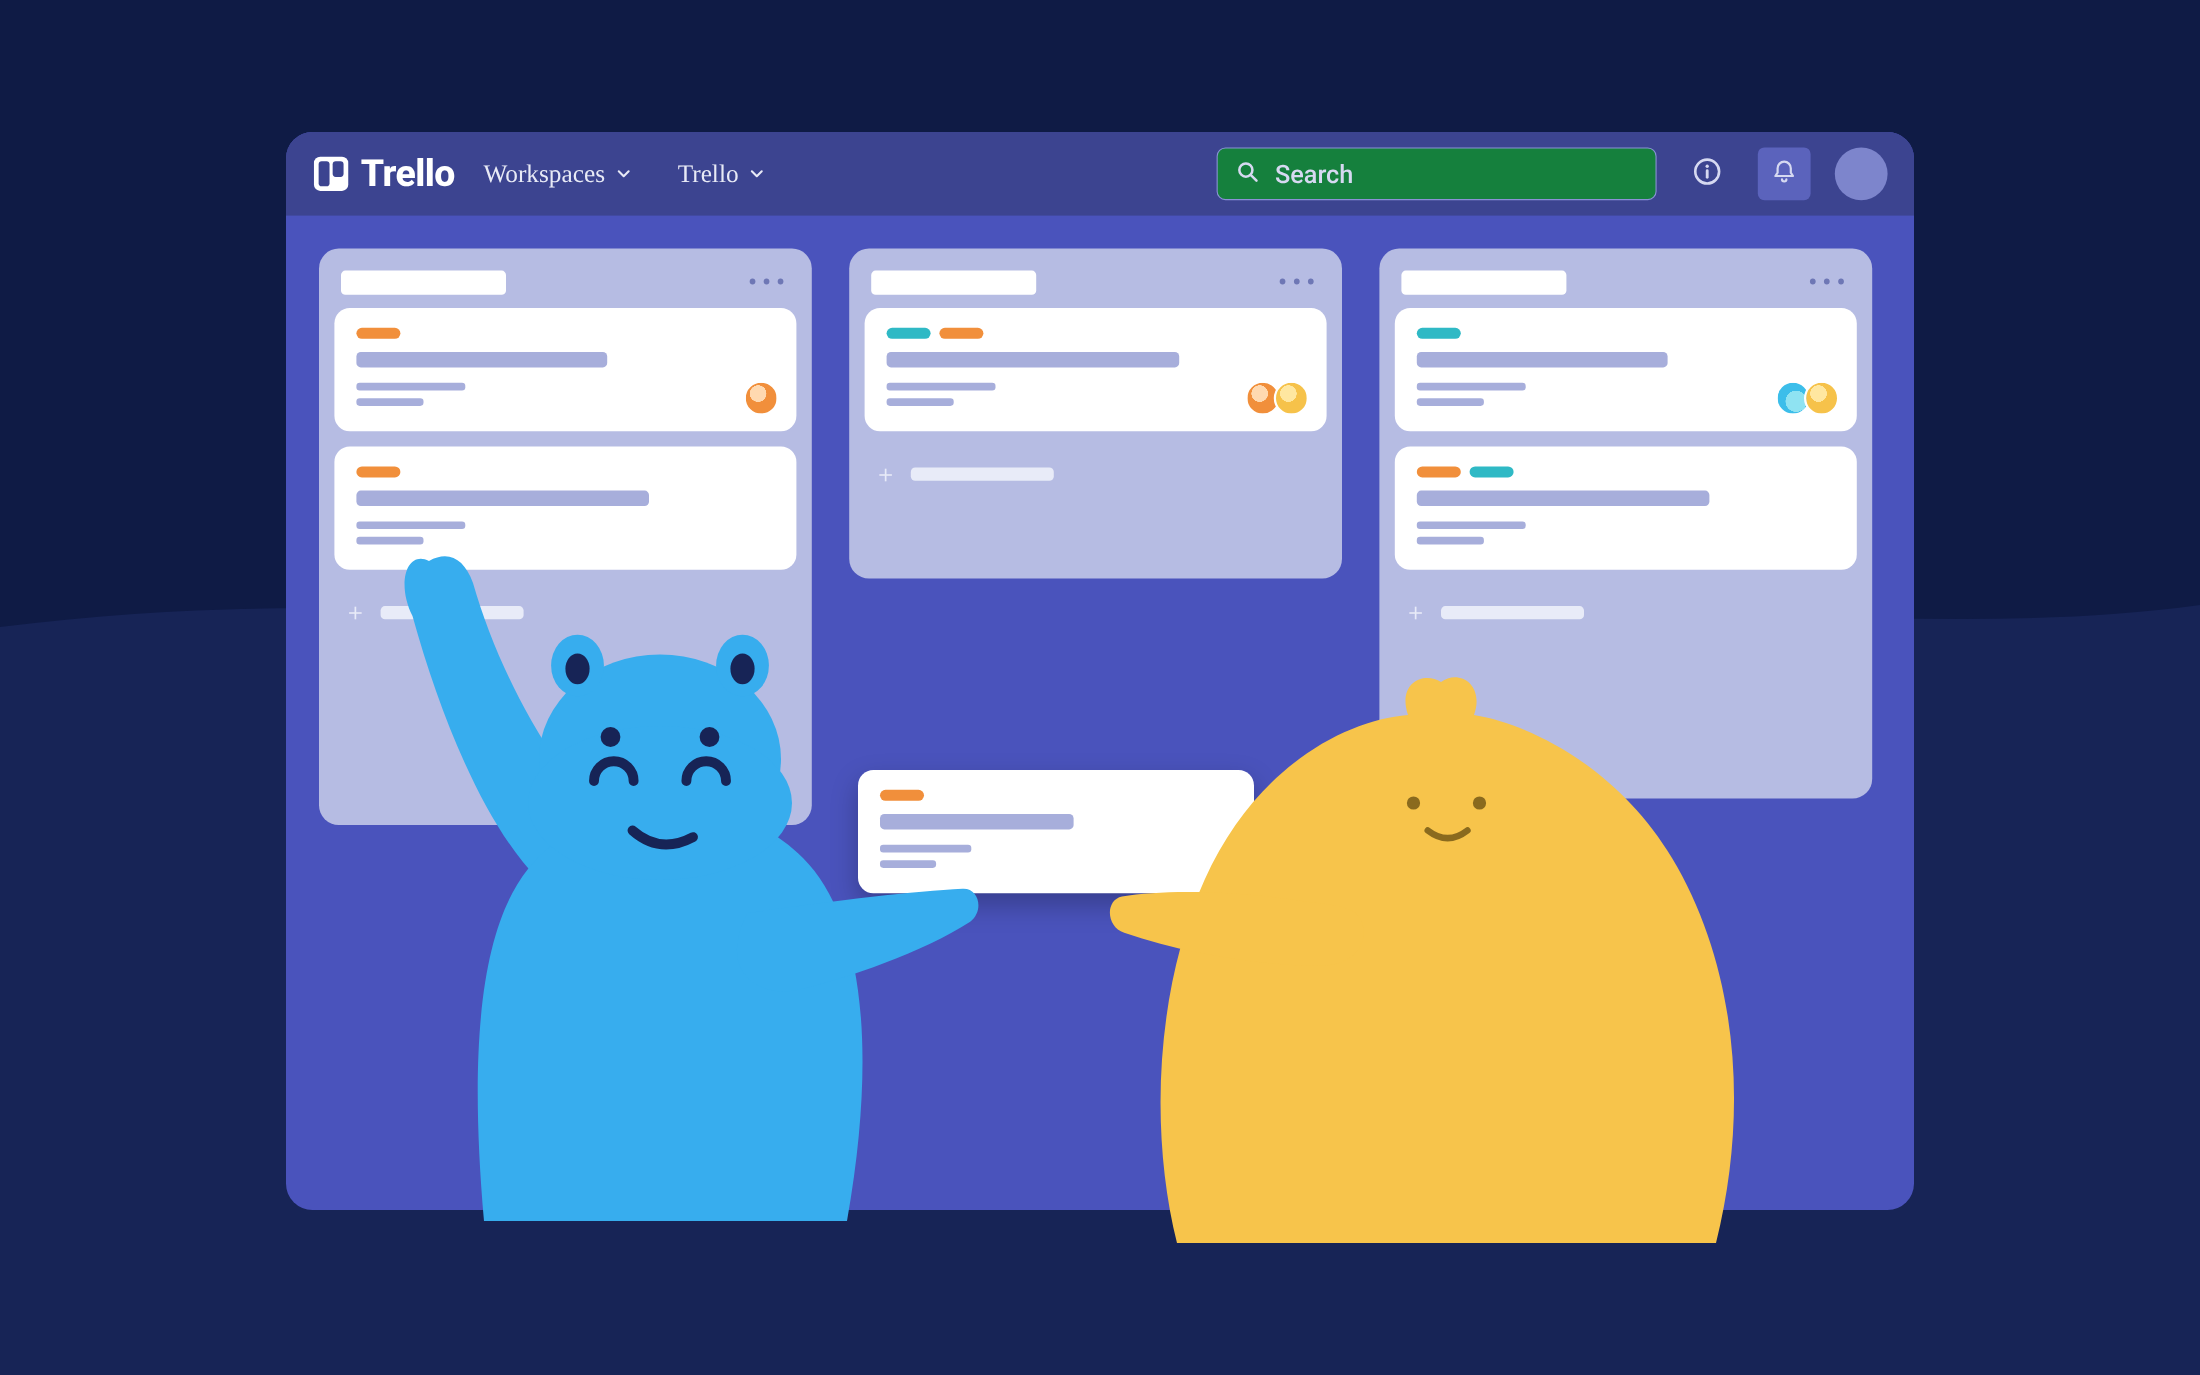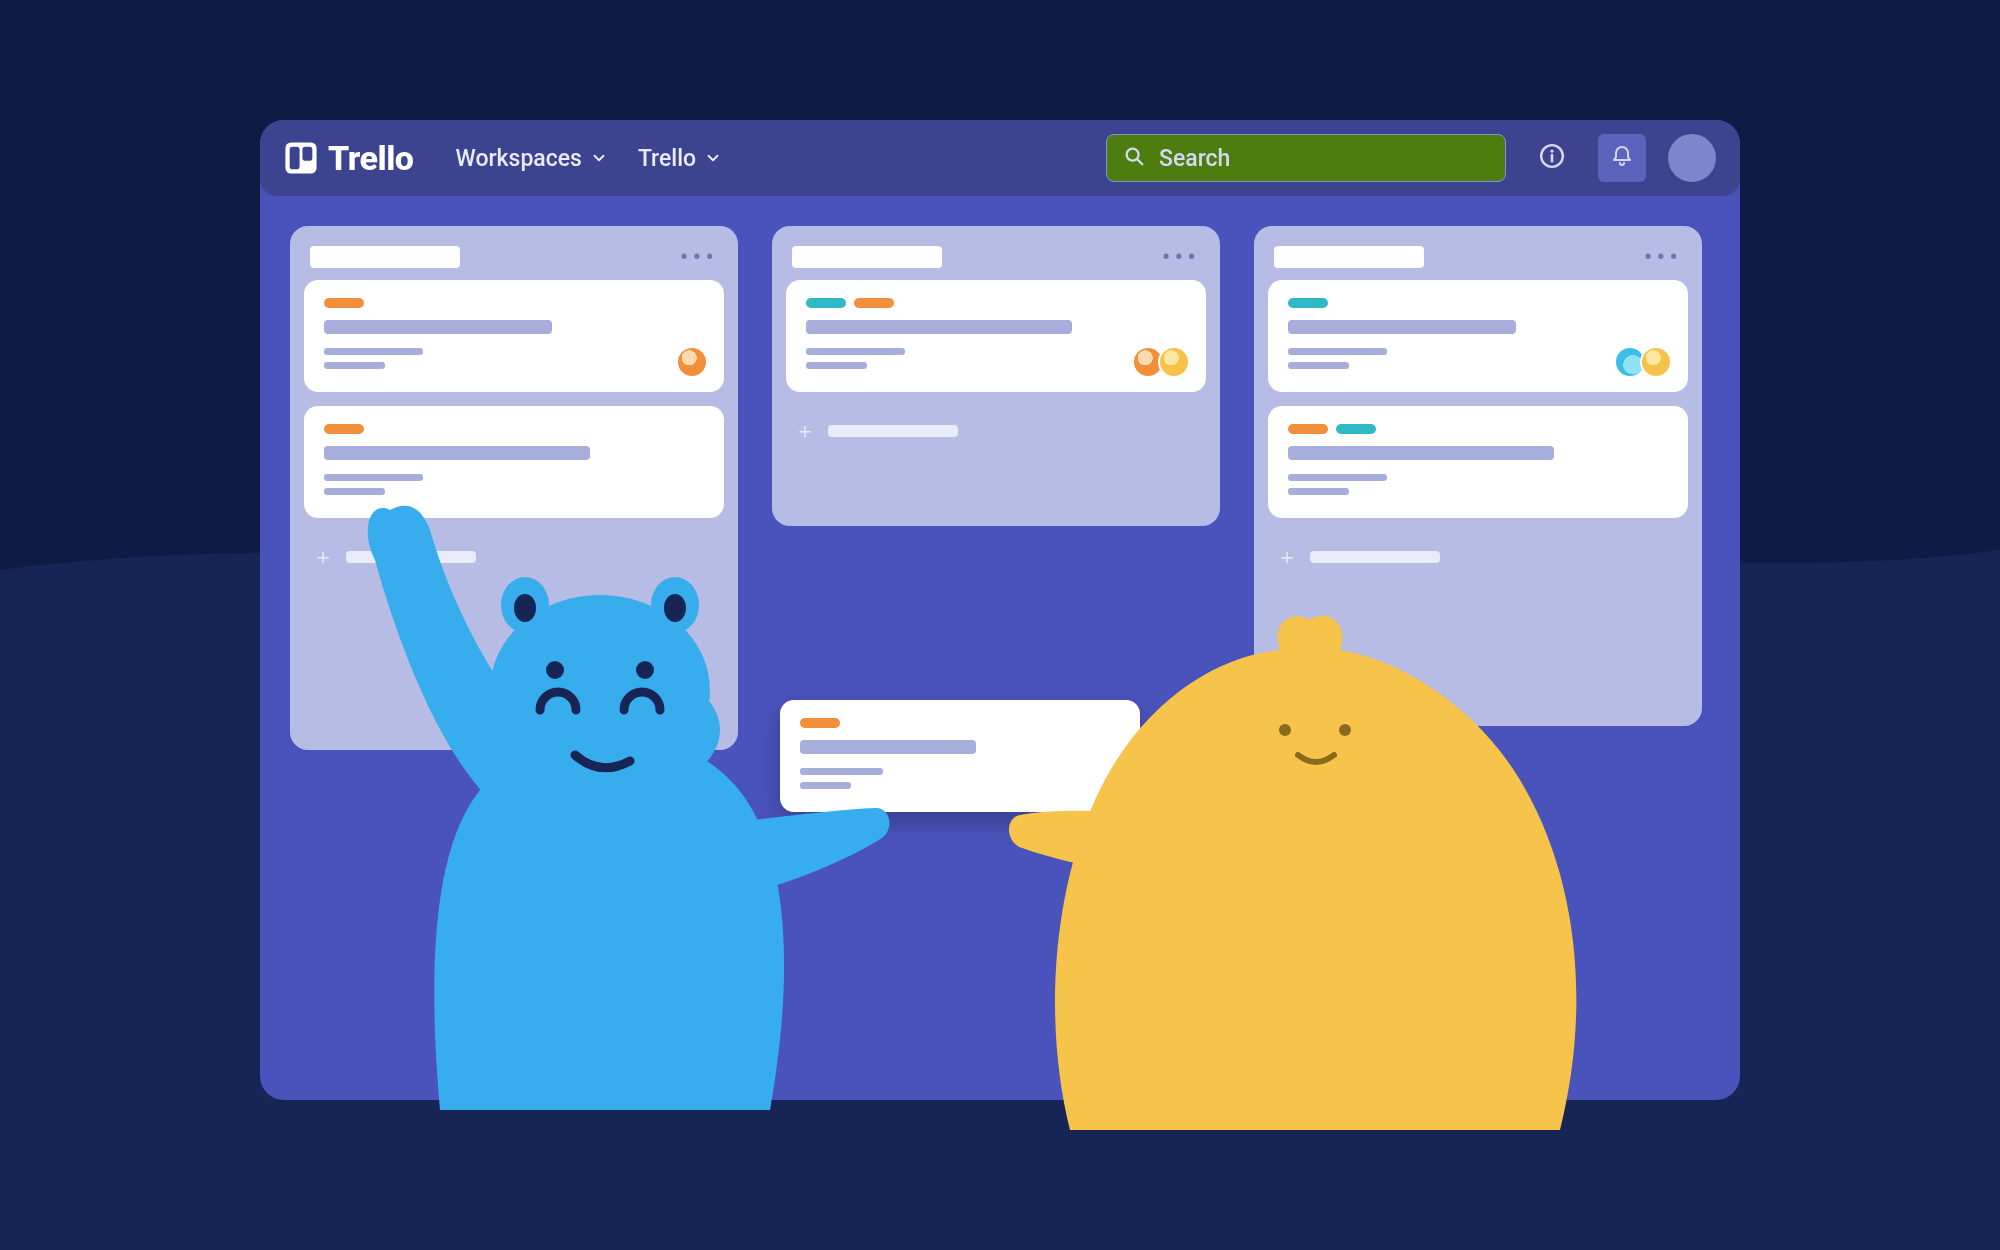--- a/index.html
+++ b/index.html
@@ -27,36 +27,35 @@
   }
 
   
   .topbar {
     height: 76px;
     background: #3C4490;
     display: flex;
     align-items: center;
     padding: 0 24px;
     gap: 22px;
-    border-radius: 17px;
   }
   .brand { display: flex; align-items: center; gap: 10px; color: #fff; }
   .brand-name { font-size: 34px; font-weight: 800; letter-spacing: -0.5px; }
   .brand-mark svg { display: block; }
 
-  .nav { display: flex; align-items: center; gap: 30px; margin-left: 20px; }
+  .nav { display: flex; align-items: center; gap: 40px; margin-left: 4px; font-family: Liberation Serif, serif; }
   .nav-item { display: flex; align-items: center; gap: 8px; color: #E8EAF6; font-size: 23px; font-weight: 500; cursor: pointer; }
   .nav-item .chev { display: inline-flex; }
 
   .spacer { flex: 1; }
 
   .search {
     display: flex; align-items: center; gap: 14px;
     width: 400px; height: 48px;
-    background: #4d7c0f;
+    background: #15803d;
     border: 1px solid #8A91D6;
     border-radius: 8px;
     padding: 0 16px;
   }
   .search .ph { color: #D6D9F1; font-size: 23px; font-weight: 500; }
 
   .icon-btn {
     width: 48px; height: 48px;
     display: flex; align-items: center; justify-content: center;
     border-radius: 6px;

